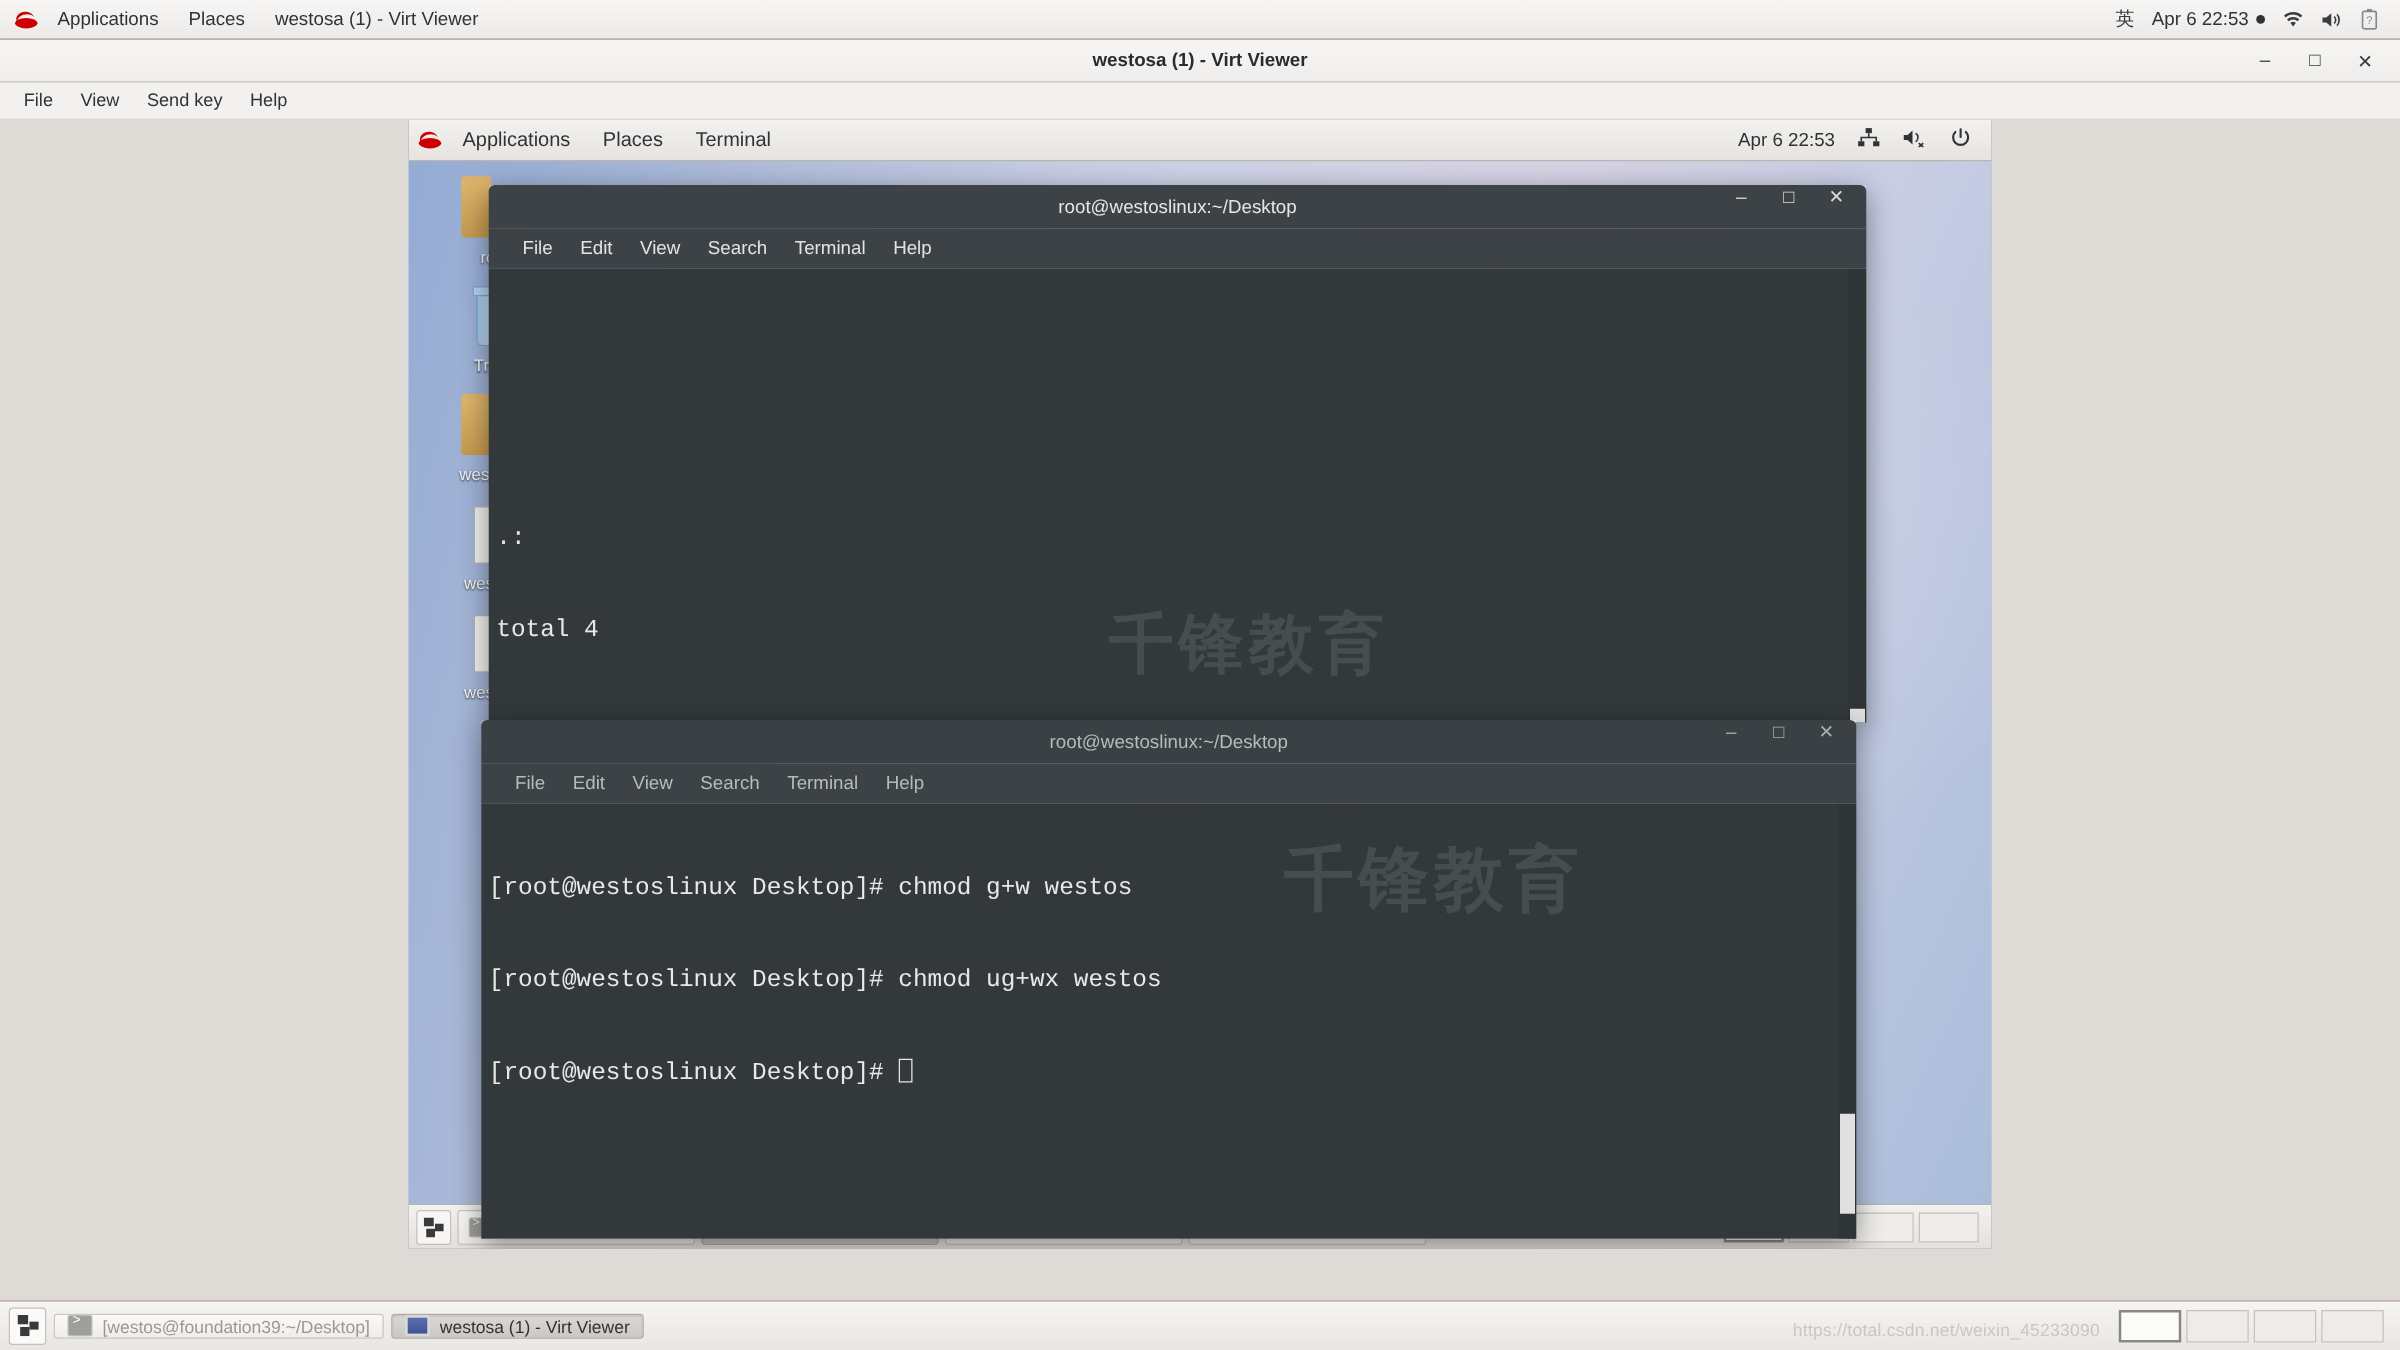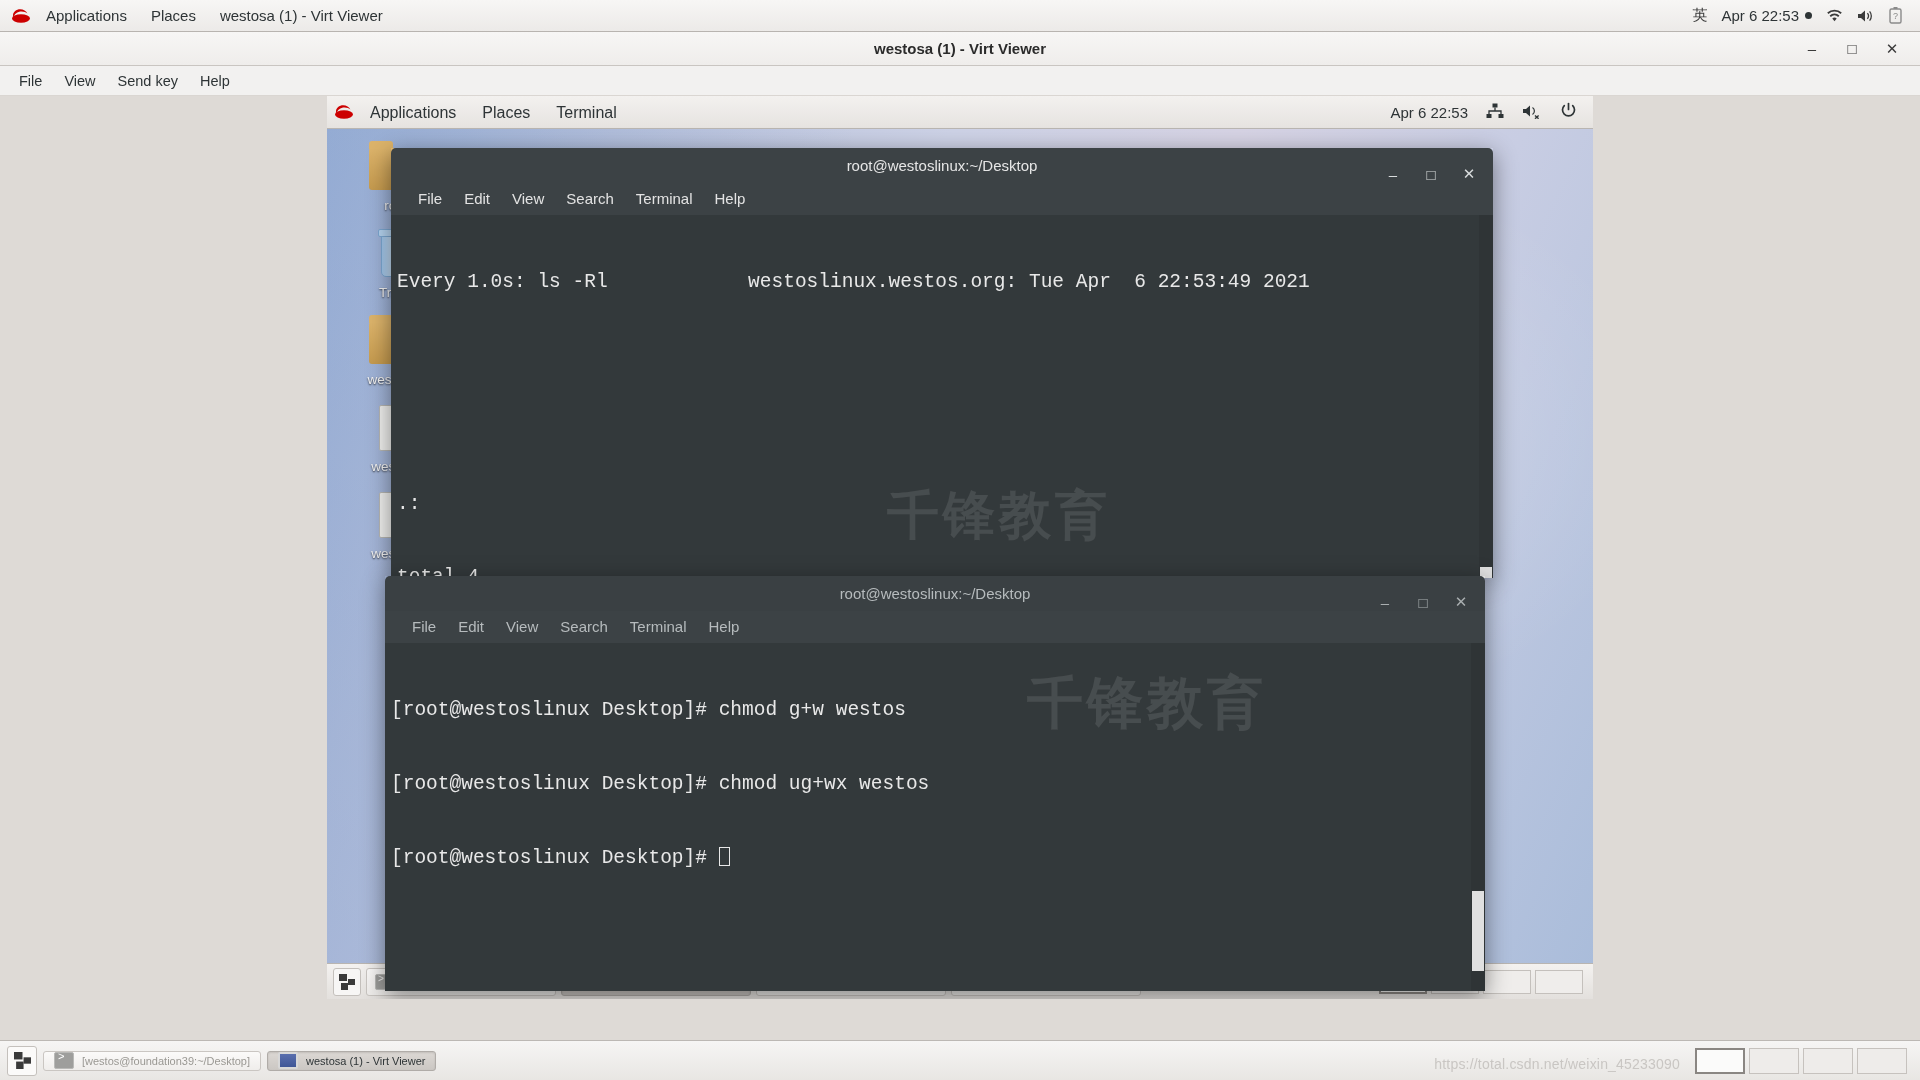--- a/index.html
+++ b/index.html
@@ -182,21 +182,21 @@
      border:1px solid #8fb3d8; border-radius:2px 2px 3px 3px; width:14px; margin-left:2px;}
   .tb-right { margin-left:auto; display:flex; gap:4px; padding-right:4px; }
   .ws-box { width:48px; height:24px; background:#efedeb; border:1px solid #c4c0bc; }
   .ws-box.sel { background:#fbfbfa; border:2px solid #8f8b87; }
 
   
   .term-win { position:absolute; z-index:20; box-shadow:0 6px 22px rgba(0,0,0,.45); display:flex; flex-direction:column; }
   .term-title {
     height:35px; flex:0 0 35px;
     background:#3c4245; position:relative;
-    display:flex; align-items:flex-end;
+    display:flex; align-items:flex-start;
     border-radius:5px 5px 0 0;
   }
   .term-title.inactive { background:#3a4043; }
   .term-title .tt-text {
     position:absolute; left:0; right:0; text-align:center;
     font-size:15px; color:#e6e6e6; line-height:35px; pointer-events:none;
   }
   .term-title.inactive .tt-text { color:#b6bbbd; }
   .tt-btns { margin-left:auto; display:flex; align-items:center; gap:22px; padding-right:16px; z-index:2; }
   .tt-btns .b { color:#d9dcdd; font-size:15px; width:16px; text-align:center; cursor:default; }
@@ -245,21 +245,21 @@
   }
   .h-showdesk {
     width:30px; height:30px; background:#fbfaf9;
     border:1px solid #c4c0bc; border-radius:3px;
     display:flex; align-items:center; justify-content:center;
   }
   .h-item {
     height:20px; display:flex; align-items:center; gap:8px; padding:0 10px;
     border:1px solid #cac6c2; border-radius:3px;
     background:linear-gradient(to bottom,#fbfaf9,#efedeb);
-    font-size:11px; color:#9a9893; white-space:nowrap;
+    font-size:14px; color:#9a9893; white-space:nowrap;
   }
   .h-item.active {
     background:linear-gradient(to bottom,#dcd8d4,#cbc7c3);
     color:#2e3436; border-color:#b0aca8; box-shadow:inset 0 1px 2px rgba(0,0,0,.12);
   }
   .h-ico { width:20px; height:17px; position:relative; border-radius:2px; }
   .h-ico.term { background:#9e9e9c; border:1px solid #b9b9b7; }
   .h-ico.term:after { content:">"; position:absolute; left:3px; top:-2px; color:#fff; font-size:11px;
     font-family:"Liberation Mono", monospace; }
   .h-ico.vv { background:linear-gradient(to bottom,#5a6fae,#3f5696); border:2px solid #d8d8d8; border-radius:2px; }
@@ -420,21 +420,20 @@
           </div>
           <div class="term-menubar">
             <span class="tm">File</span>
             <span class="tm">Edit</span>
             <span class="tm">View</span>
             <span class="tm">Search</span>
             <span class="tm">Terminal</span>
             <span class="tm">Help</span>
           </div>
           <div class="term-body">
-            <div class="row"><span>Every 1.0s: ls -Rl</span><span>            </span><span>westoslinux.westos.org: Tue Apr  6 22:53:49 2021</span></div>
             <div class="row">&nbsp;</div>
             <div class="row">&nbsp;</div>
             <div class="row">.:</div>
             <div class="row">total 4</div>
             
             
             
             
             
             

